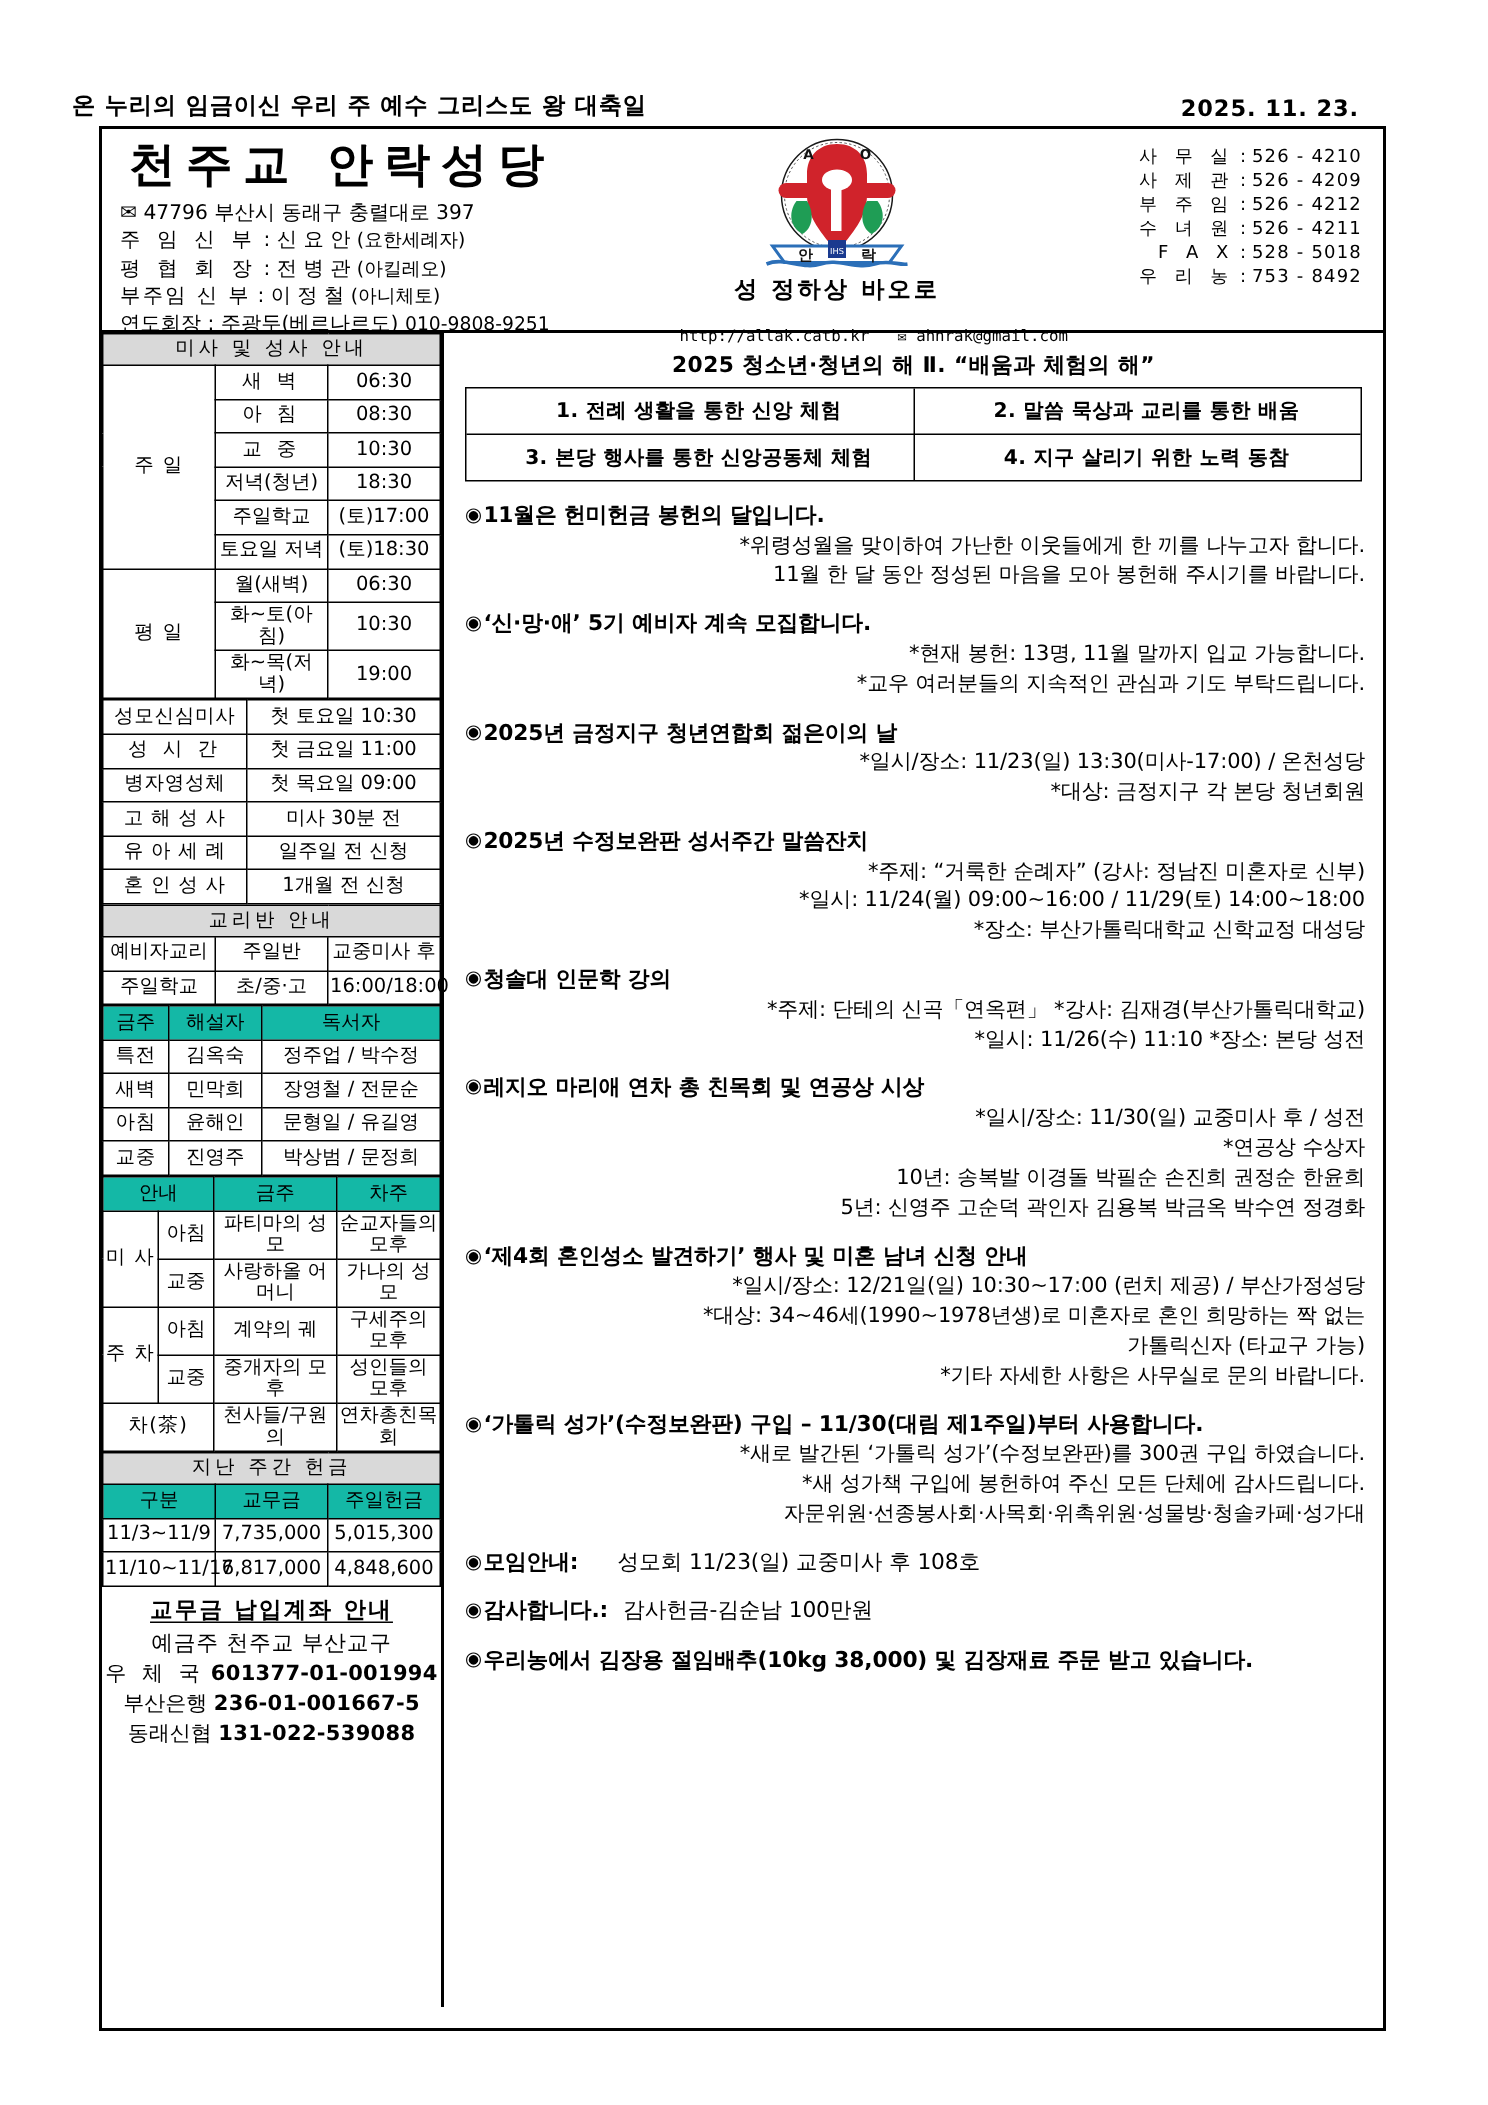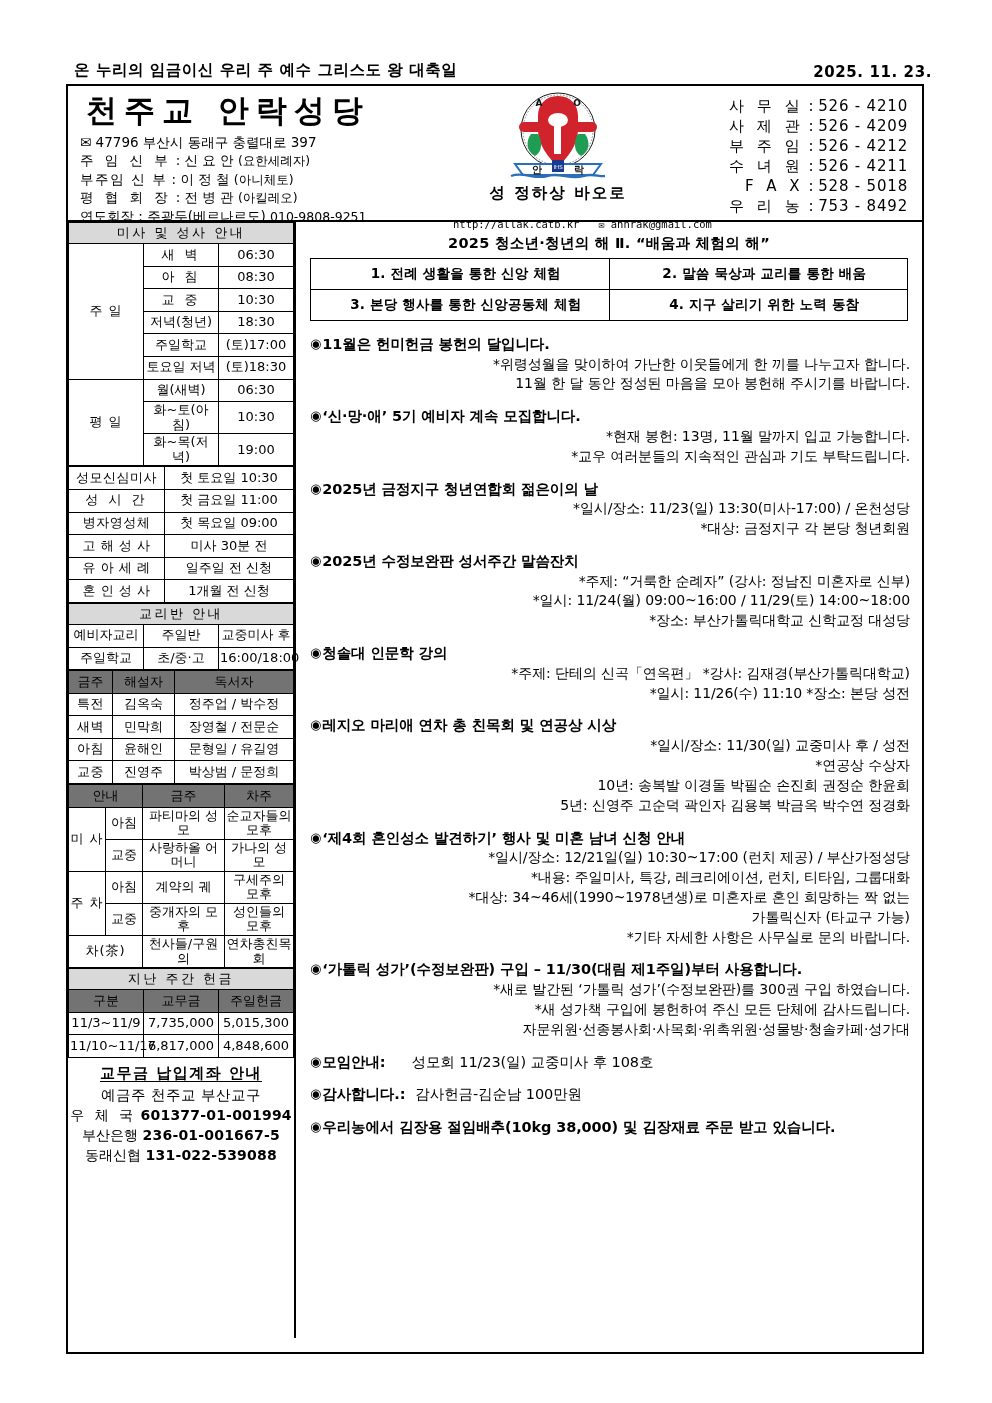--- a/index.html
+++ b/index.html
@@ -8,21 +8,21 @@
     width: 992px; height: 1403px;
     background: #ffffff;
     font-family: "DejaVu Sans", "Liberation Sans", sans-serif;
     color: #000;
     -webkit-font-smoothing: none;
   }
   .page { position: relative; width: 992px; height: 1403px; padding: 0; }
 
   
   .topline {
-    position:absolute; left:74px; top:57px; width:858px; height:24px;
+    position:absolute; left:48px; top:57px; width:858px; height:24px;
     display:flex; justify-content:space-between; align-items:flex-end;
   }
   .topline .feast { font-size:15.5px; font-weight:bold; letter-spacing:0.5px; }
   .topline .date  { font-size:15px; font-weight:bold; letter-spacing:0.6px; }
 
   
   .frame {
     position:absolute; left:66px; top:84px; width:858px; height:1270px;
     border:2px solid #000;
   }
@@ -47,21 +47,21 @@
   .saint-name { font-size:15.5px; font-weight:bold; letter-spacing:2px; margin-top:1px; }
   .web-row {
     position:absolute; left:-5px; top:132px; width:290px;
     font-family:"DejaVu Sans Mono","Liberation Mono",monospace;
     font-size:10.5px; white-space:nowrap; text-align:left;
   }
   .web-row .mailico { font-size:10px; }
 
   .hdr-right { flex:1; padding-top:10px; padding-right:14px; }
   .phone-row {
-    font-size:15px; line-height:1.335; text-align:right; white-space:nowrap;
+    font-size:12px; line-height:1.335; text-align:right; white-space:nowrap;
   }
   .phone-row .pl { letter-spacing:4px; }
   .phone-row .pn { letter-spacing:0.8px; }
 
   
   .body { display:flex; height:1116px; }
   .col-left { width:228px; border-right:2px solid #000; }
   .col-right { flex:1; position:relative; }
 
   
@@ -73,21 +73,21 @@
   .secthead {
     background:#d9d9d9; font-weight:bold; font-size:14.5px; letter-spacing:2.5px;
     height:21px;
   }
   .rowlbl { font-weight:bold; letter-spacing:0.5px; }
   .vlabel { font-weight:bold; font-size:14px; letter-spacing:1px; }
   .spaced3 { letter-spacing:3px; }
   .tiny { font-size:11.5px; }
   .tiny2 { font-size:12px; }
   .nb { font-size:12.5px; }
-  .hdrcell { background:#737373; font-weight:bold; font-size:14px; }
+  .hdrcell { background:#14b8a6; font-weight:bold; font-size:14px; }
   .r18 td { height:22.6px; }
   .r20 td { height:24px; }
 
   
   .bank { text-align:center; padding:6px 0 2px; }
   .bank .ttl {
     font-size:15px; font-weight:bold; letter-spacing:1.5px;
     text-decoration:underline; text-underline-offset:3px;
   }
   .bank .owner { font-size:14.5px; letter-spacing:0.5px; margin-top:3px; }
@@ -147,28 +147,28 @@
         <div class="addr-line">
           <span>✉</span>
           <span>47796 부산시 동래구 충렬대로 397</span>
         </div>
         <div class="addr-line">
           <span class="lbl">주  임  신 부</span>
           : <span>신 요 안</span>
           <span class="sm">(요한세례자)</span>
         </div>
         <div class="addr-line">
+          <span class="lbl">평  협  회 장</span>
+          : <span>전 병 관</span>
+          <span class="sm">(아킬레오)</span>
+        </div>
+        <div class="addr-line">
           <span class="lbl2">부주임  신 부</span>
           : <span>이 정 철</span>
           <span class="sm">(아니체토)</span>
-        </div>
-        <div class="addr-line">
-          <span class="lbl">평  협  회 장</span>
-          : <span>전 병 관</span>
-          <span class="sm">(아킬레오)</span>
         </div>
         <div class="addr-line">
           <span>연도회장</span>
           : <span>주광두(베르나르도)</span>
           <span class="sm">010-9808-9251</span>
         </div>
       </div>
 
       <div class="hdr-mid">
         <div class="emblem">
@@ -510,21 +510,20 @@
             <div class="n-line ind2">10년: 송복발 이경돌 박필순 손진희 권정순 한윤희</div>
             <div class="n-line ind3">5년: 신영주 고순덕 곽인자 김용복 박금옥 박수연 정경화</div>
           </div>
 
           <div class="notice">
             <div class="n-head">
               <span class="bullet">◉</span>
               <span>‘제4회 혼인성소 발견하기’ 행사 및 미혼 남녀 신청 안내</span>
             </div>
             <div class="n-line">*일시/장소: 12/21일(일) 10:30~17:00 (런치 제공) /  부산가정성당</div>
-            <div class="n-line">*내용: 주일미사, 특강, 레크리에이션, 런치, 티타임, 그룹대화</div>
             <div class="n-line">*대상: 34~46세(1990~1978년생)로 미혼자로 혼인 희망하는 짝 없는</div>
             <div class="n-line ind4">가톨릭신자 (타교구 가능)</div>
             <div class="n-line">*기타 자세한 사항은 사무실로 문의 바랍니다.</div>
           </div>
 
           <div class="notice">
             <div class="n-head">
               <span class="bullet">◉</span>
               <span>‘가톨릭 성가’(수정보완판) 구입 – 11/30(대림 제1주일)부터 사용합니다.</span>
             </div>

